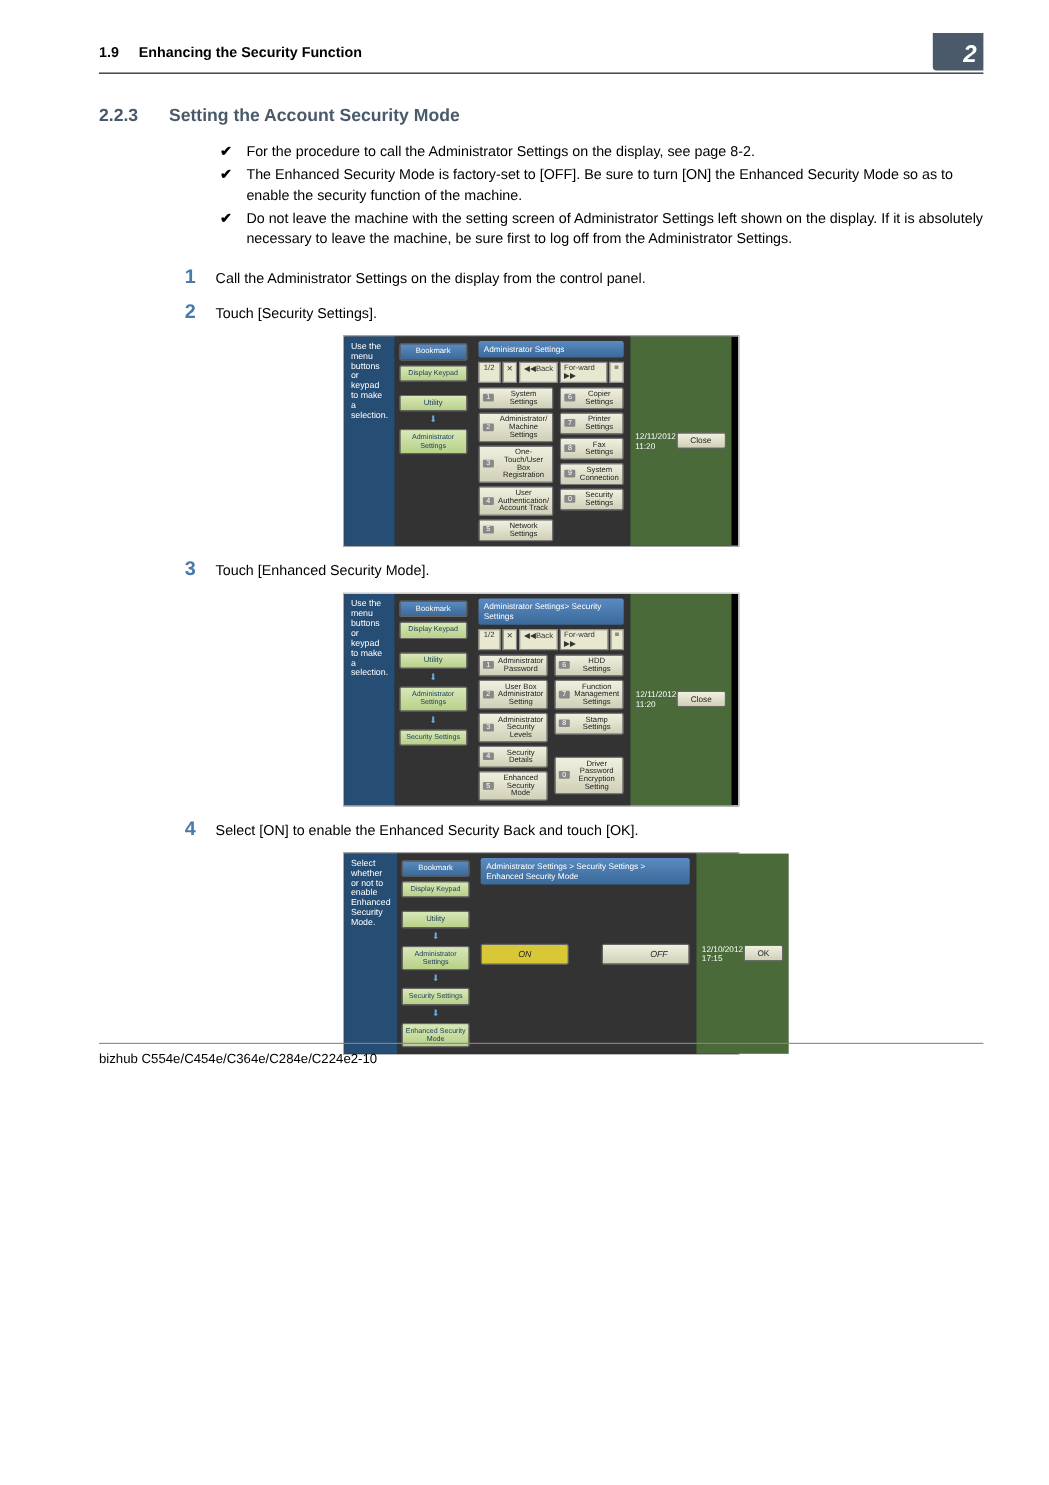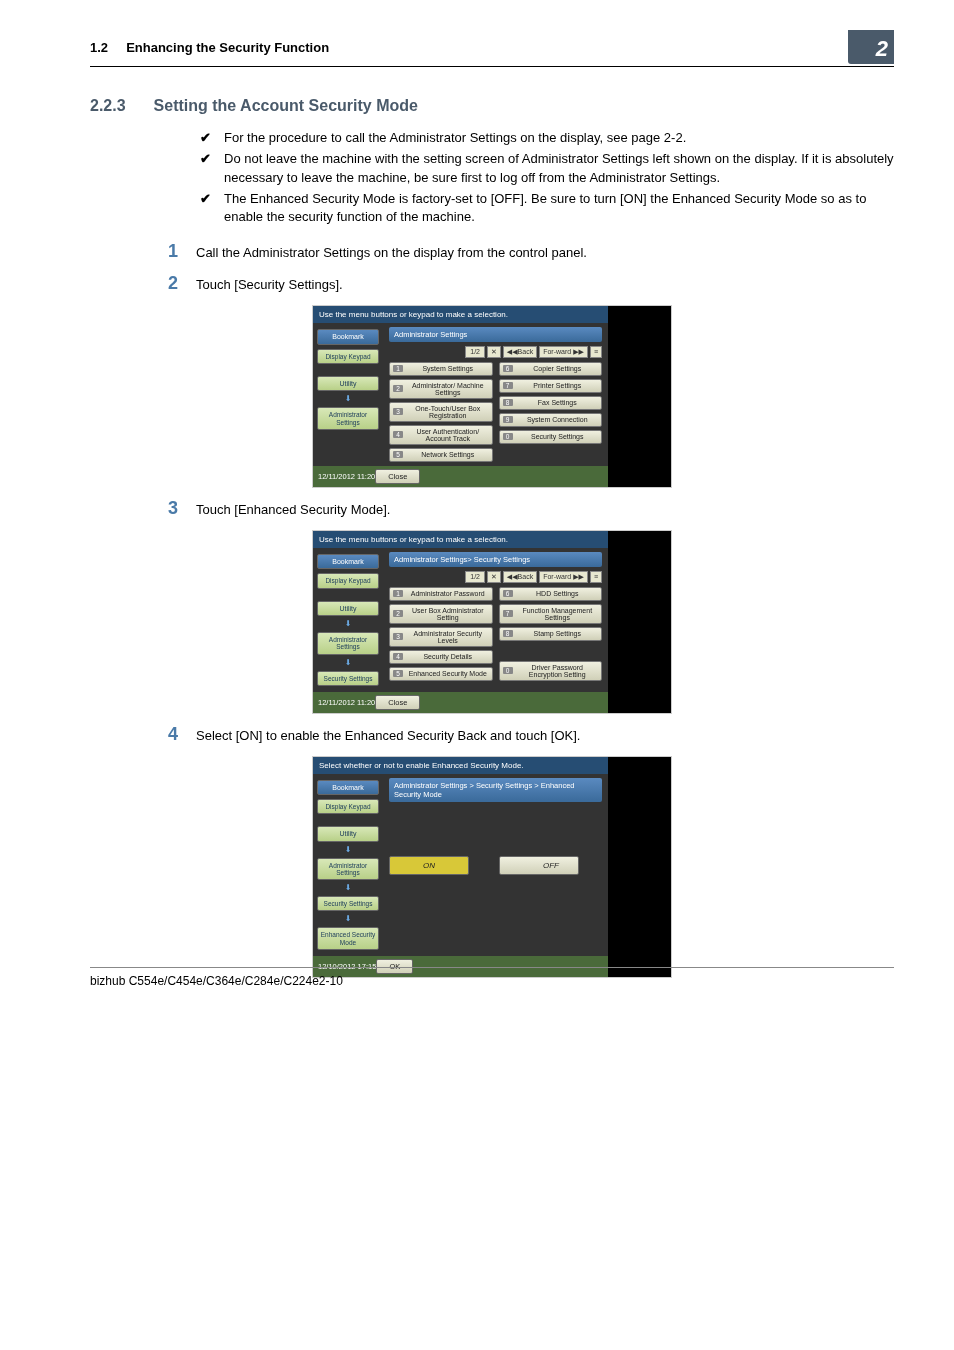--- a/index.html
+++ b/index.html
@@ -69,21 +69,21 @@
     font-size: 18px;
     width: 18px;
     text-align: right;
     flex-shrink: 0;
   }
   .step-body { line-height: 1.45; padding-top: 3px; }
   .panel-wrap { margin: 10px 0 10px 0; display: flex; justify-content: center; }
   .panel-img { border: 1px solid #ccc; width: 360px; background:#000; }
 
   
-  .panel { display: flex; flex-direction: column; width: 295px; }
+  .panel { display: flex; flex-direction: row; width: 295px; }
   .panel-top {
     background: #264d73;
     color: #fff;
     font-size: 8px;
     padding: 4px 6px;
   }
   .panel-main { display: flex; background: #2e2e2e; }
   .sidebar {
     width: 70px;
     background: #333;
@@ -216,36 +216,36 @@
     border-top: 1px solid #888;
     padding-top: 6px;
     font-size: 12px;
   }
 </style>
 </head>
 <body>
 
 <div class="header">
   <div class="header-left">
-    <span>1.2</span>
+    <span>1.9</span>
     &nbsp;&nbsp;&nbsp;
     <span>Enhancing the Security Function</span>
   </div>
   <div class="header-badge">2</div>
 </div>
 
 <div class="section-heading">
   <span class="section-number">2.2.3</span>
   <span class="section-title">Setting the Account Security Mode</span>
 </div>
 
 <ul class="checks">
-  <li>For the procedure to call the Administrator Settings on the display, see page 2-2.</li>
+  <li>For the procedure to call the Administrator Settings on the display, see page 8-2.</li>
+  <li>The Enhanced Security Mode is factory-set to [OFF]. Be sure to turn [ON] the Enhanced Security Mode so as to enable the security function of the machine.</li>
   <li>Do not leave the machine with the setting screen of Administrator Settings left shown on the display. If it is absolutely necessary to leave the machine, be sure first to log off from the Administrator Settings.</li>
-  <li>The Enhanced Security Mode is factory-set to [OFF]. Be sure to turn [ON] the Enhanced Security Mode so as to enable the security function of the machine.</li>
 </ul>
 
 <div class="step">
   <div class="step-num">1</div>
   <div class="step-body">Call the Administrator Settings on the display from the control panel.</div>
 </div>
 
 <div class="step">
   <div class="step-num">2</div>
   <div class="step-body">Touch [Security Settings].</div>

